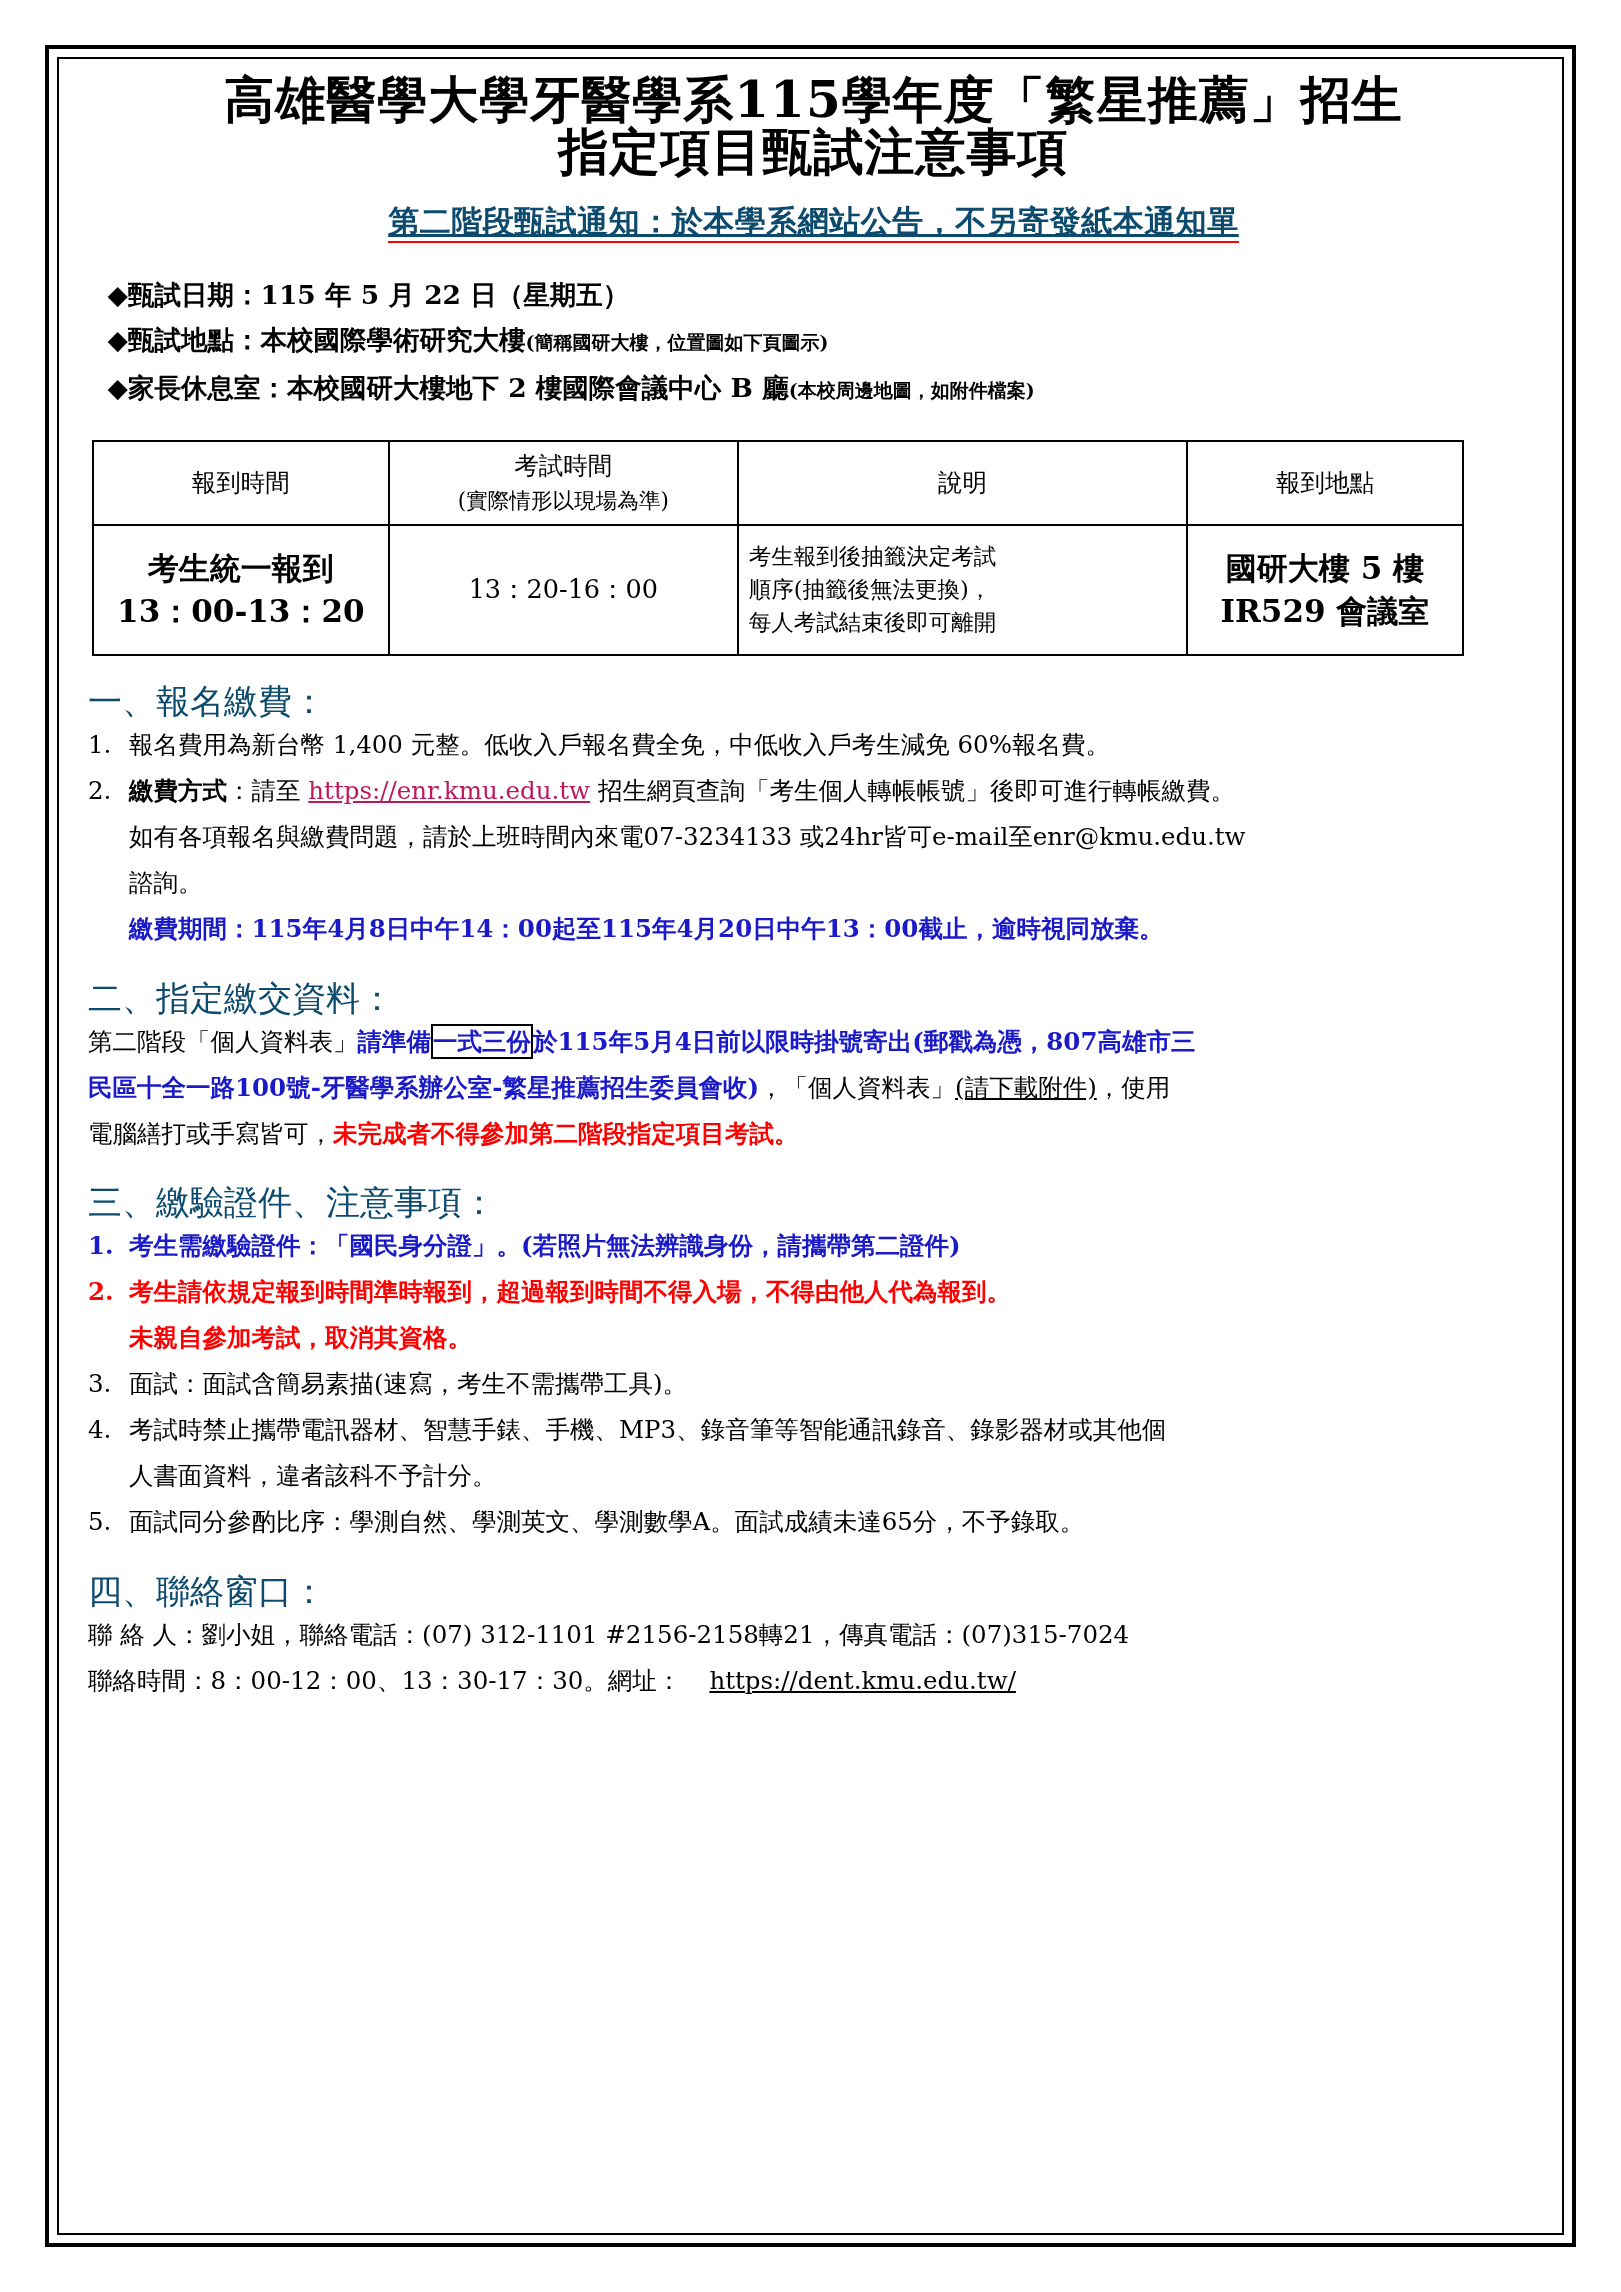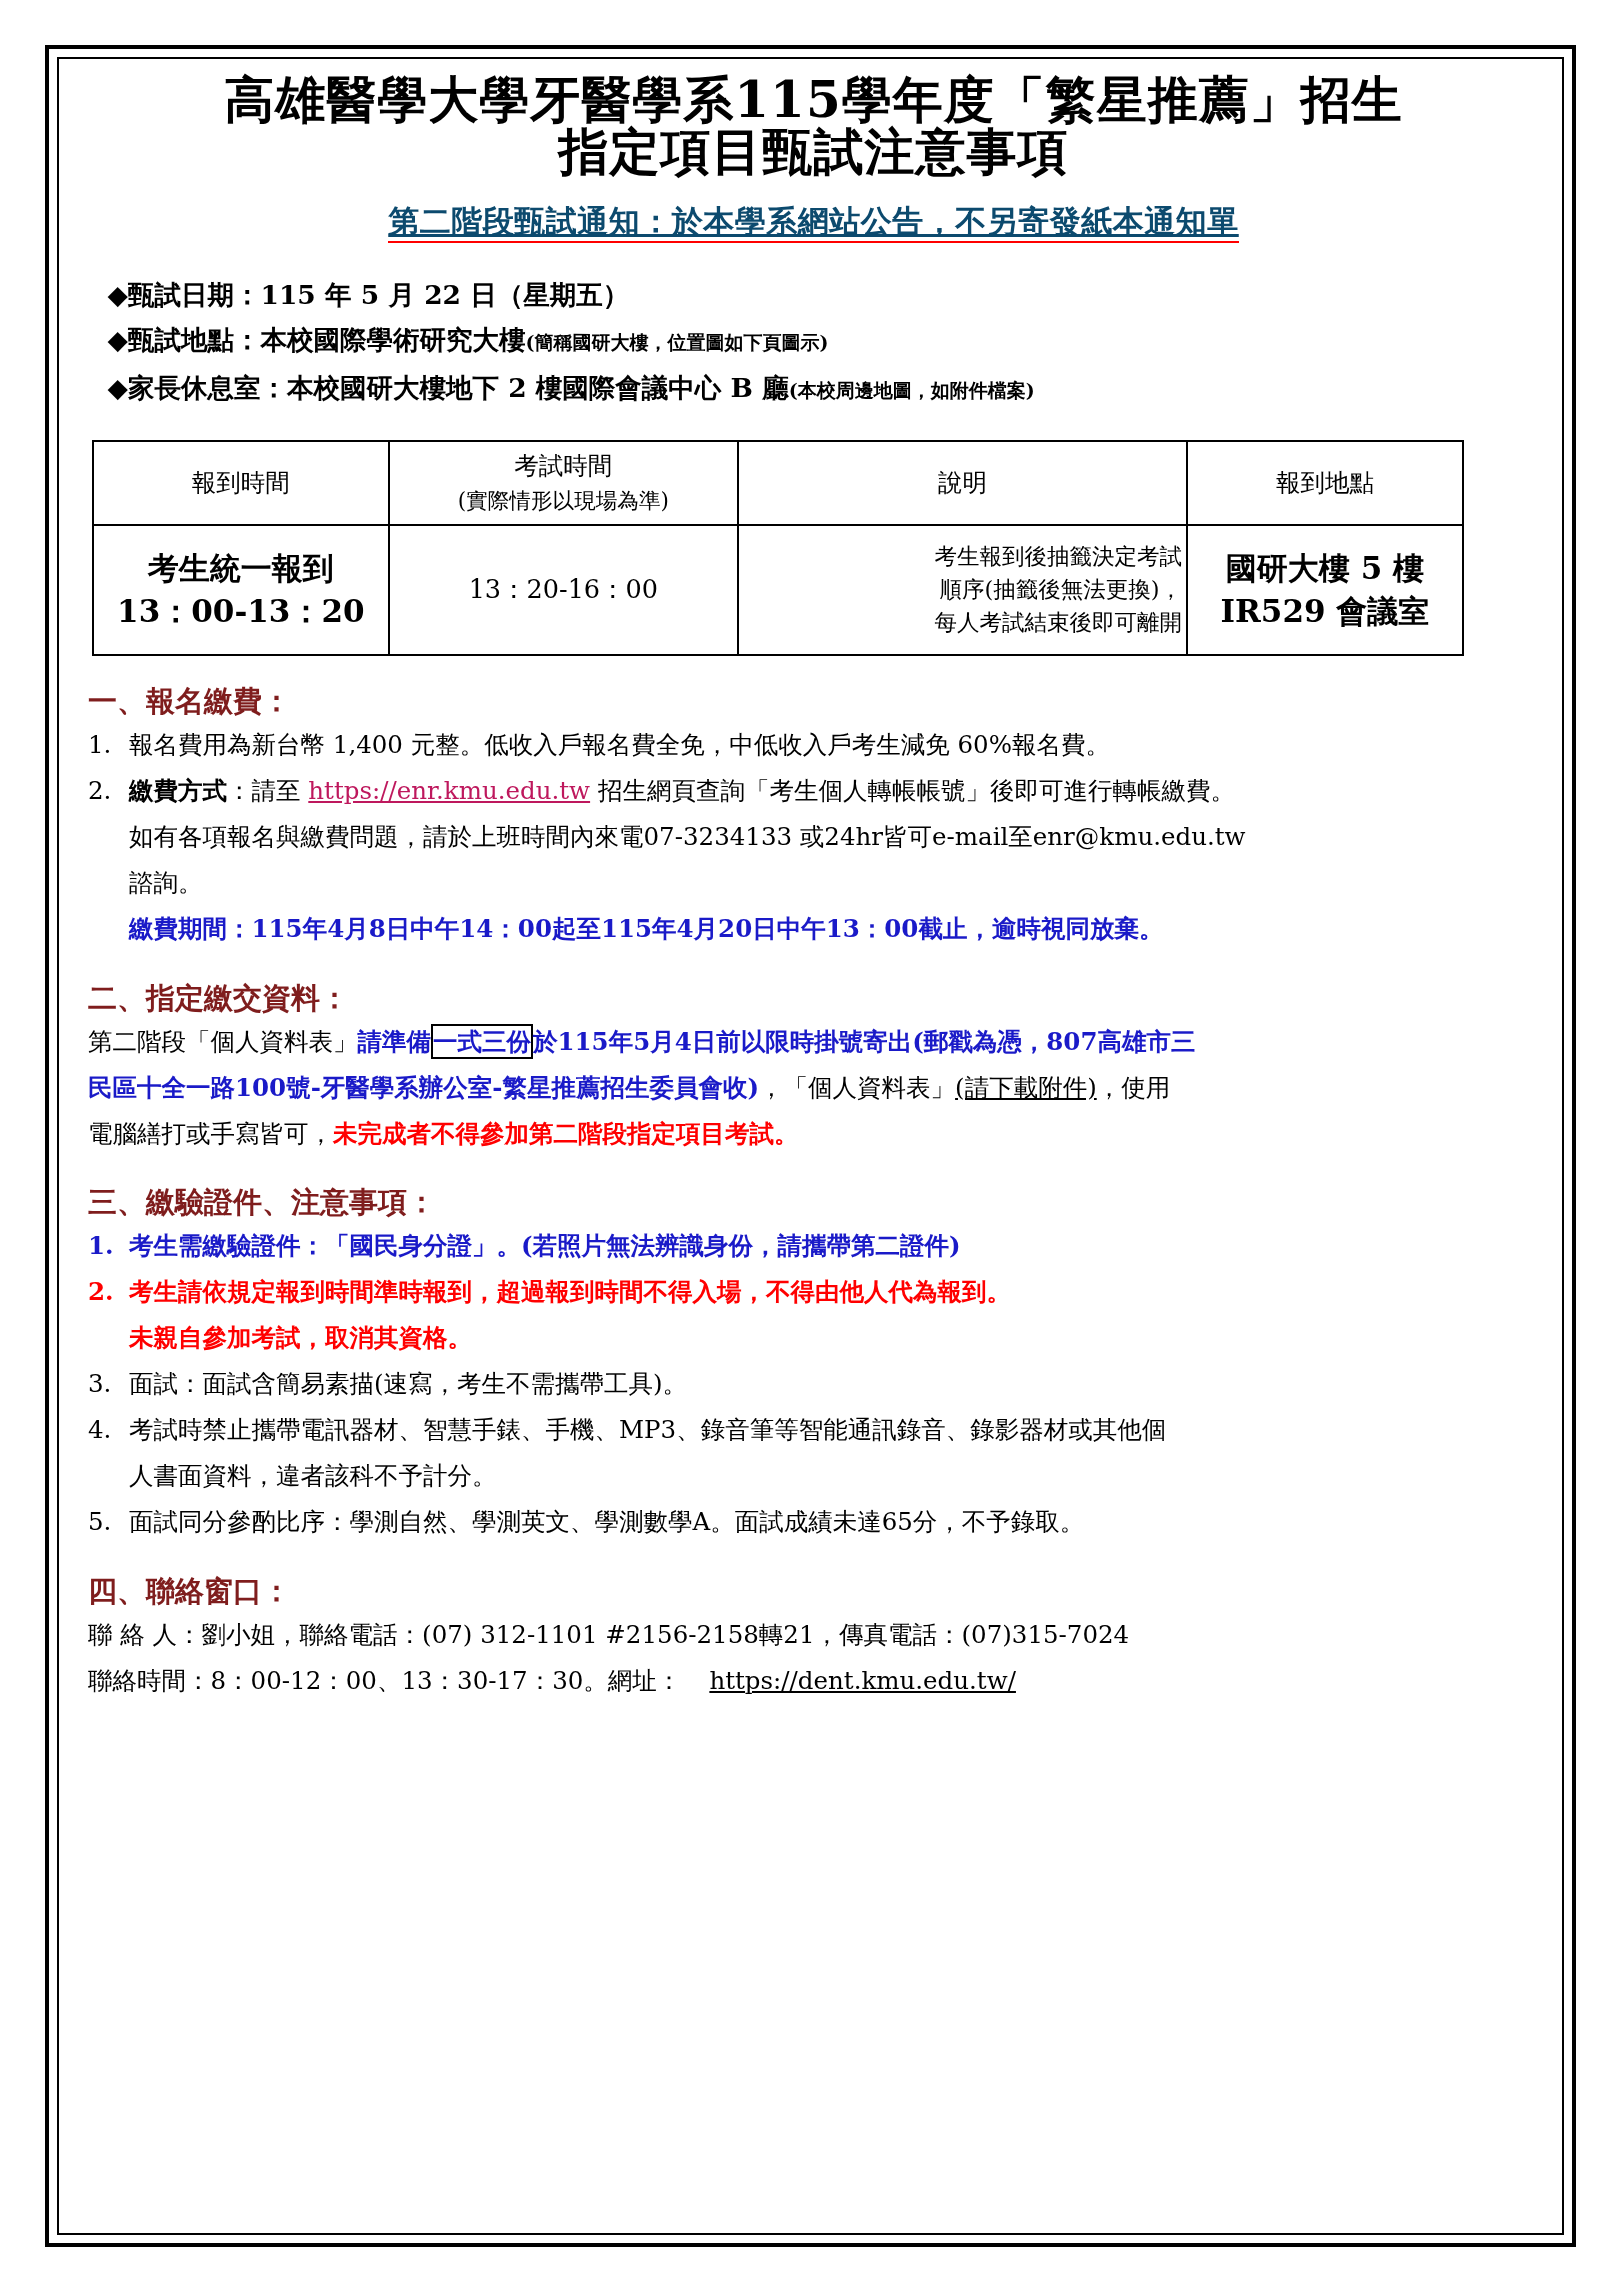--- a/index.html
+++ b/index.html
@@ -113,37 +113,37 @@
     line-height: 43px;
     height: 116px;
   }
   table.info-table .cell-mid {
     font-size: 25.5px;
     line-height: 37px;
   }
   table.info-table .cell-small {
     font-size: 22.5px;
     line-height: 33px;
-    text-align: right;
+    text-align: left;
     padding-left: 9.8px;
     border-radius: 22px;
   }
   .col1 { width: 21.5%; border-radius: 12px; }
   .col2 { width: 25.5%; }
   .col3 { width: 33.0%; }
   .col4 { width: 20.0%; }
 
   
   .section {
     margin-top: 25.5px;
   }
   .section-head {
-    color: #7f1d1d;
-    font-weight: bold;
-    font-size: 29px;
+    color: #0c4a6e;
+    font-weight: normal;
+    font-size: 34px;
     line-height: 41px;
   }
   .item {
     font-size: 24.5px;
     line-height: 46px;
     display: flex;
     align-items: flex-start;
   }
   .item .num {
     width: 41px;

